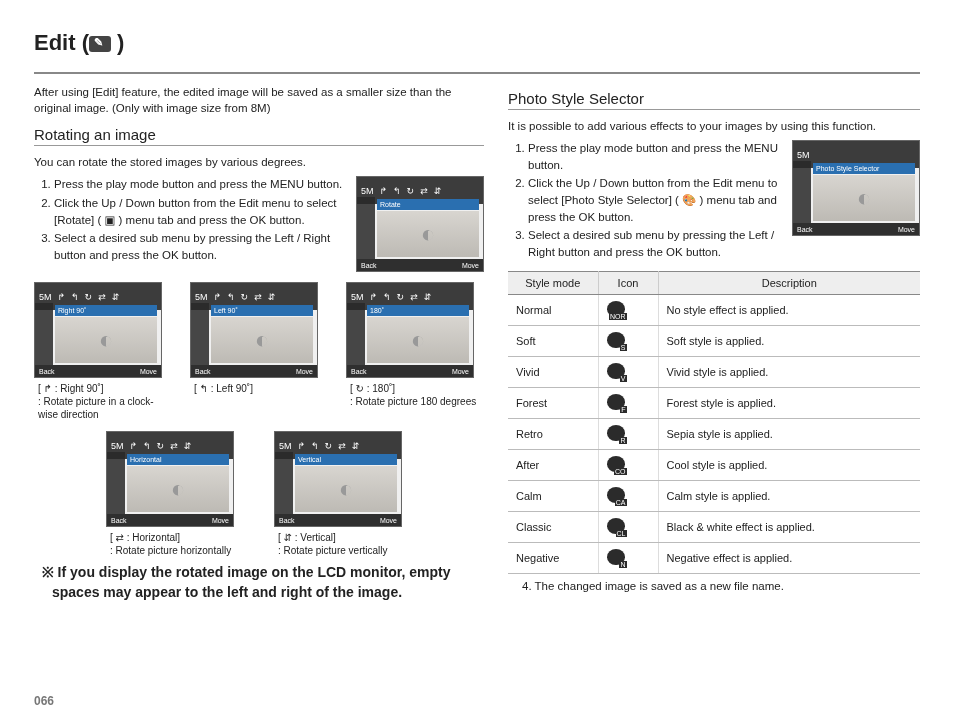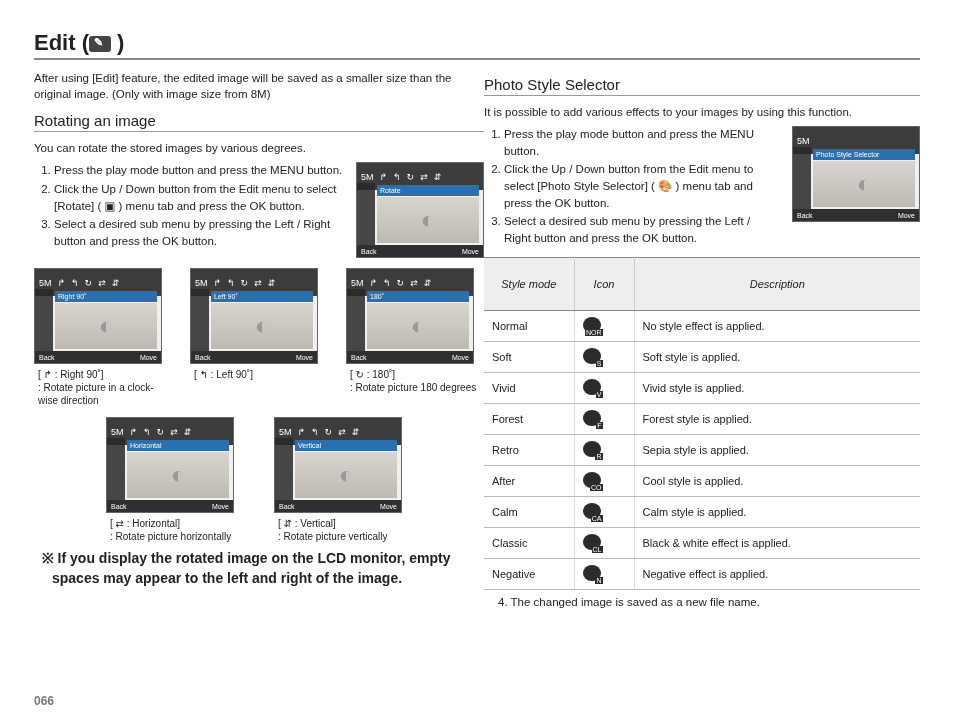--- a/index.html
+++ b/index.html
@@ -10,35 +10,35 @@
     background: #fff;
     width: 954px;
     height: 720px;
     padding: 30px 34px 16px 34px;
     position: relative;
   }
   h1.page-title {
     font-size: 22px;
     font-weight: bold;
     border-bottom: 2px solid #888;
-    padding-bottom: 2px;
+    padding-bottom: 16px;
     margin-bottom: 10px;
   }
   h1.page-title .ico {
     display: inline-block;
     width: 22px; height: 16px;
     background: #444; border-radius: 3px;
     vertical-align: -2px;
     position: relative;
   }
   h1.page-title .ico::after {
     content:"✎"; color:#fff; font-size:11px;
     position:absolute; left:5px; top:0;
   }
-  .columns { display: flex; }
+  .columns { display: flex; gap: 24px; }
   .col { flex: 1; }
   .intro { margin-bottom: 10px; line-height: 1.4; }
   h2.section {
     font-size: 15px; font-weight: normal;
     border-bottom: 1px solid #999; padding-bottom: 2px;
     margin-bottom: 8px; margin-top: 6px;
   }
   .bodytext { line-height: 1.4; margin-bottom: 6px; }
   ol.steps { list-style: decimal; margin-left: 20px; line-height: 1.45; }
   ol.steps li { margin-bottom: 2px; }
@@ -88,24 +88,23 @@
   .thumb-cap { font-size:10px; margin-top:4px; line-height:1.3; text-align:left; padding-left:4px;}
   .thumb-cap .lead { display:block; }
   .thumb-row.centered { justify-content:center; gap:30px; }
   .note { font-size:14px; line-height:1.4; margin-top:6px; margin-left:4px; text-indent:-10px; padding-left:14px;font-weight:bold;}
 
   
   table.styles {
     width:100%; border-collapse: collapse; margin-top:8px; font-size:11px;
   }
   table.styles th {
-    background:#eee; font-weight:normal; padding:20px 6px;
+    background:#eee; font-weight:normal; padding:5px 6px;
     border-top:1px solid #888; border-bottom:1px solid #888;
     border-right:1px solid #ccc;
-    font-style:italic;
   }
   table.styles th:last-child { border-right:none; }
   table.styles td {
     padding:6px 8px; border-bottom:1px solid #bbb;
     border-right:1px solid #ddd;
   }
   table.styles td:last-child { border-right:none; }
   table.styles td.center { }
   .style-icon {
     display:inline-block; width:18px; height:16px;

